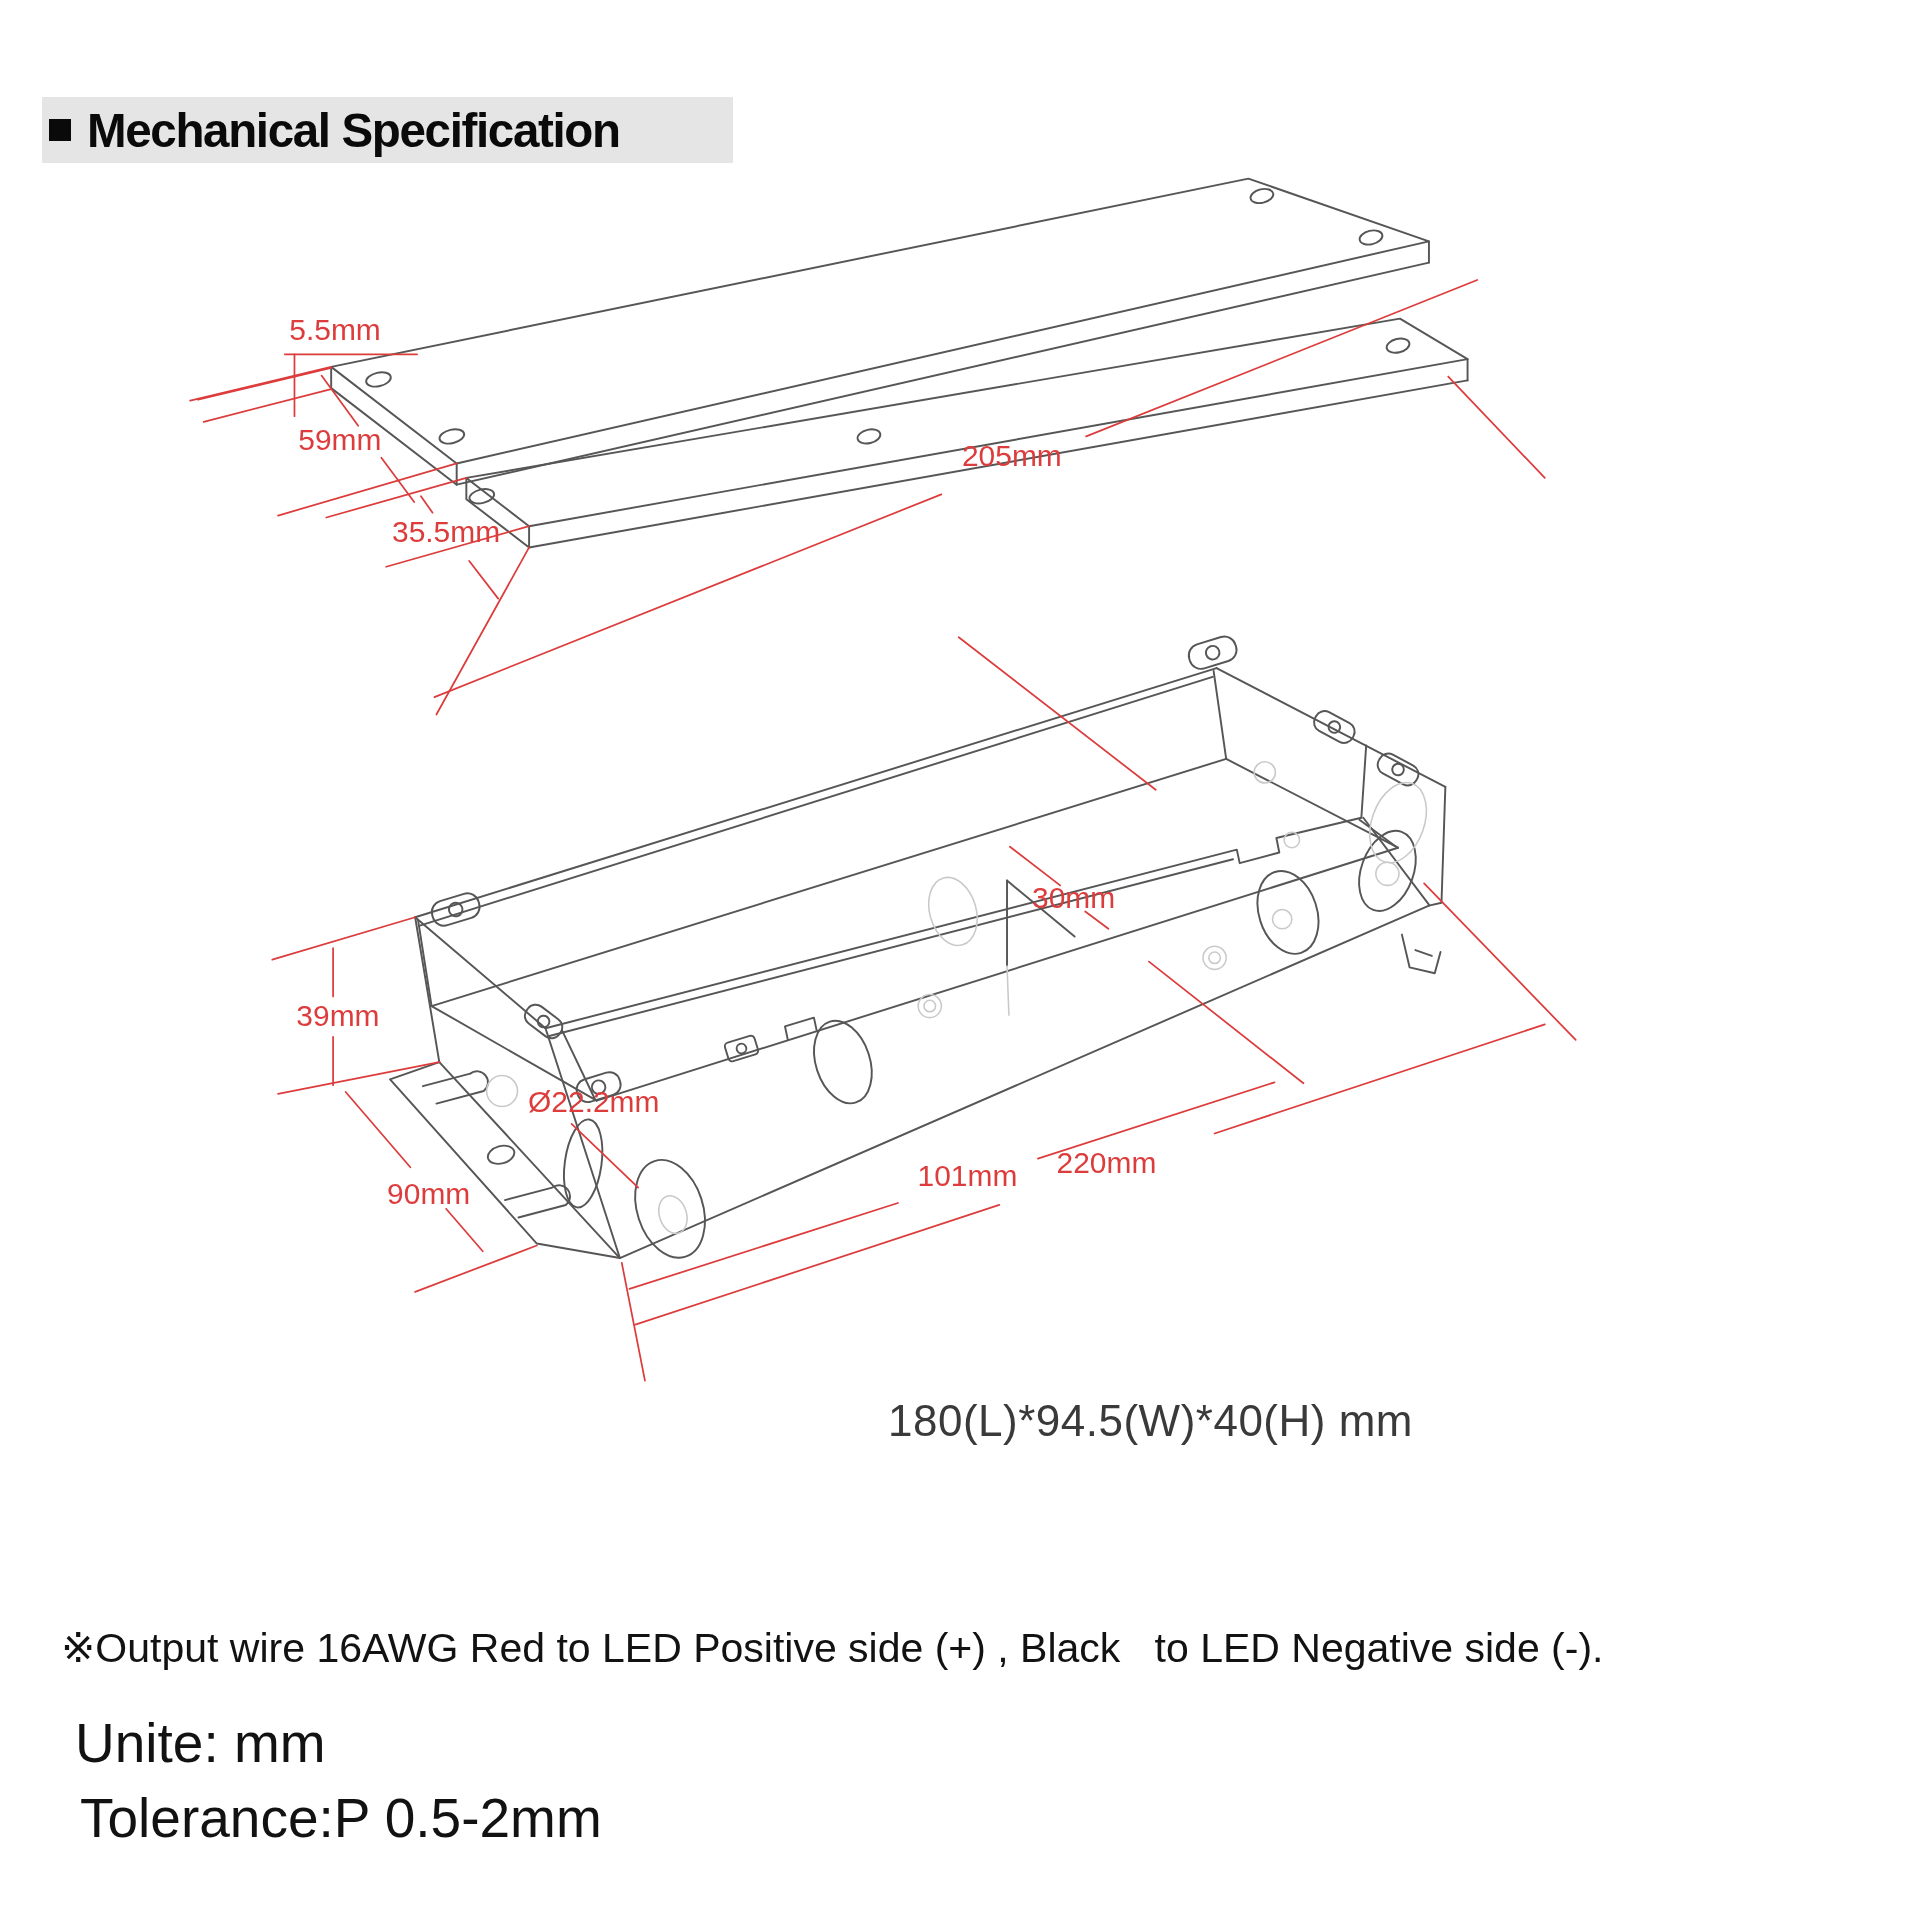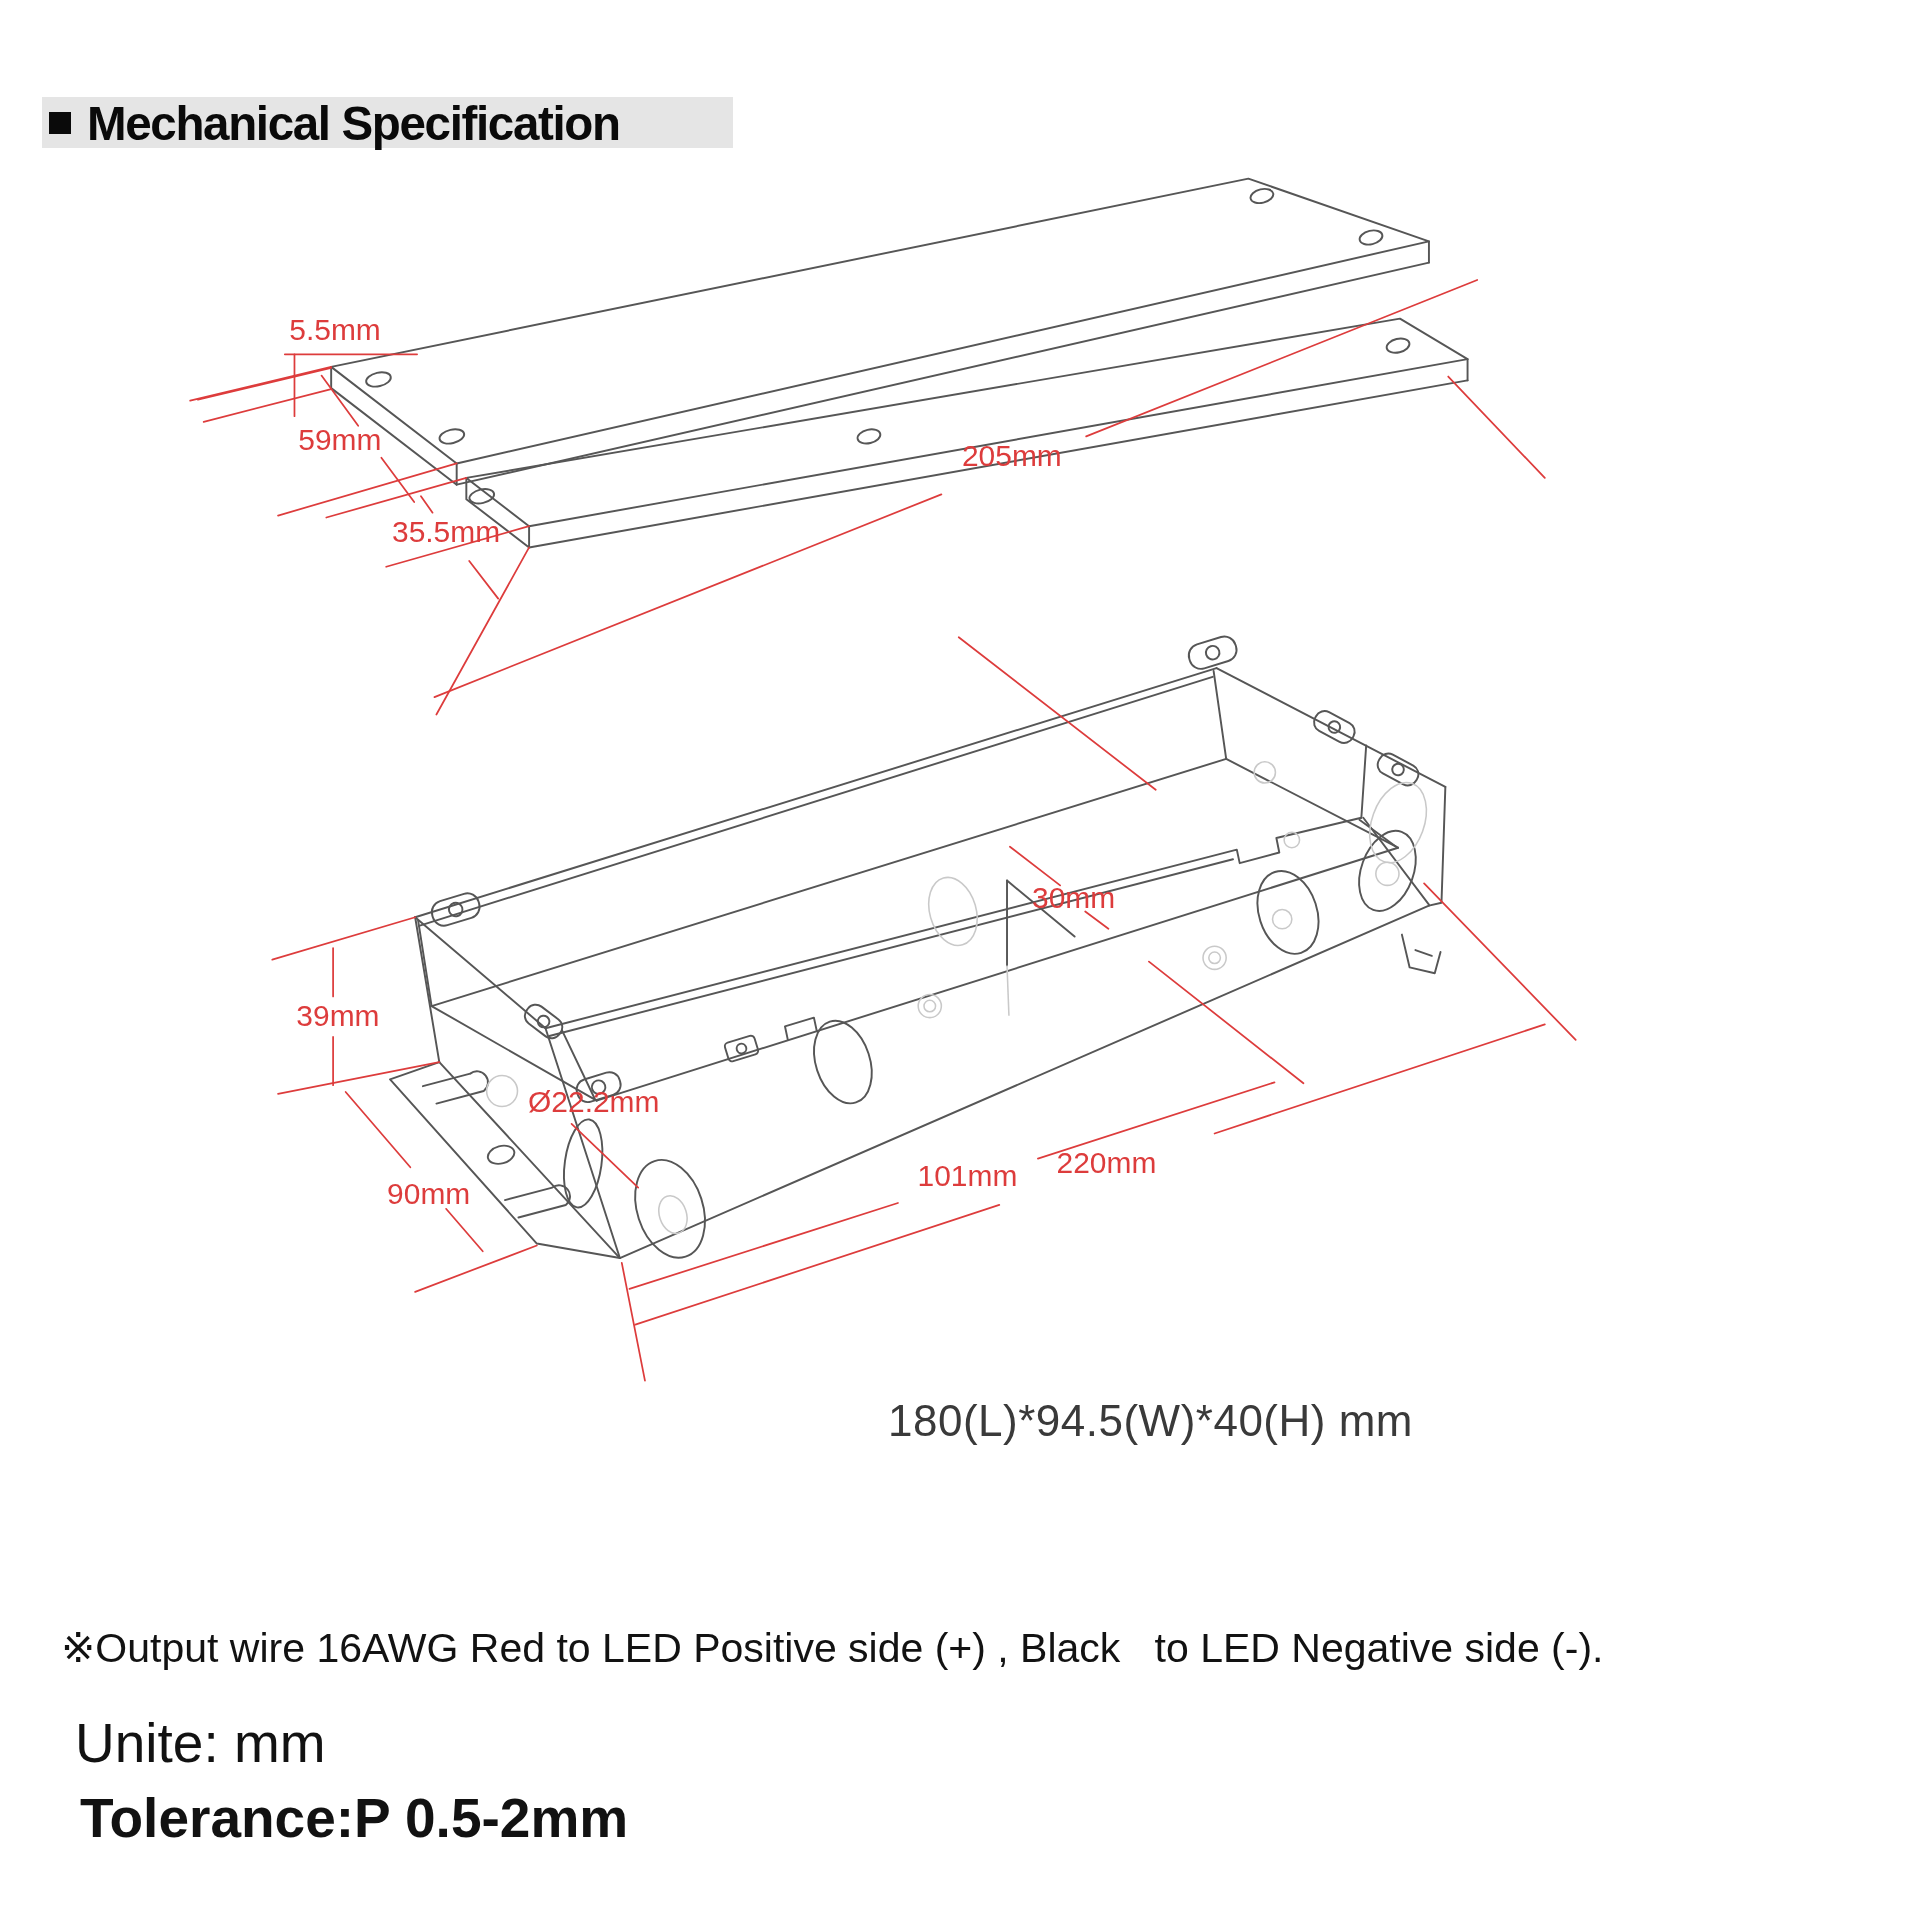--- a/index.html
+++ b/index.html
@@ -1,42 +1,42 @@
 <!DOCTYPE html>
 <html style="--dimension: #dd3c3c; --outline: #565656; --hidden: #c9c9c9; --title_bg: #e5e5e5; --text: #121212; --caption_text: #3a3a3a;"><head>
 <meta charset="utf-8">
 <style>
   html,body{margin:0;padding:0;background:#ffffff;}
   .page{
     position:relative;width:1931px;height:1931px;background:#fff;overflow:hidden;
     font-family:"Liberation Sans","DejaVu Sans",sans-serif;
   }
   .title-bar{
-    position:absolute;left:42px;top:97px;width:691px;height:51px;
+    position:absolute;left:42px;top:97px;width:691px;height:66px;
     background:var(--title_bg,#e5e5e5);display:flex;align-items:center;
   }
   .title-bullet{width:22px;height:22px;background:#0a0a0a;margin:0 16.4px 0 6.8px;flex:none;}
   .title-text{
     font-size:49px;font-weight:900;letter-spacing:-1.4px;color:#0a0a0a;
     transform:scaleX(.97);transform-origin:left center;white-space:nowrap;
   }
   .drawing-svg{position:absolute;left:0;top:0;}
   .caption{
     position:absolute;left:888px;top:1396px;font-size:44px;color:var(--caption_text,#3a3a3a);
     letter-spacing:0.5px;white-space:pre;
   }
   .note{
     position:absolute;left:61px;font-size:41px;color:var(--text,#121212);
     white-space:pre-wrap;width:1863px;
   }
   .note-1{top:1545px;}
   .note-2{top:1624px;}
   .footer-line{position:absolute;font-size:55px;color:var(--text,#121212);white-space:pre;}
   .footer-unit{left:75px;top:1711px;}
-  .footer-tolerance{left:80px;top:1786px;font-weight:bold;}
+  .footer-tolerance{left:80px;top:1786px;}
   .dim-label{font-size:31px;}
 </style>
 </head>
 <body>
 
 <div class="page">
 
   <div class="title-bar">
     <div class="title-bullet"></div>
     <div class="title-text">Mechanical Specification</div>

